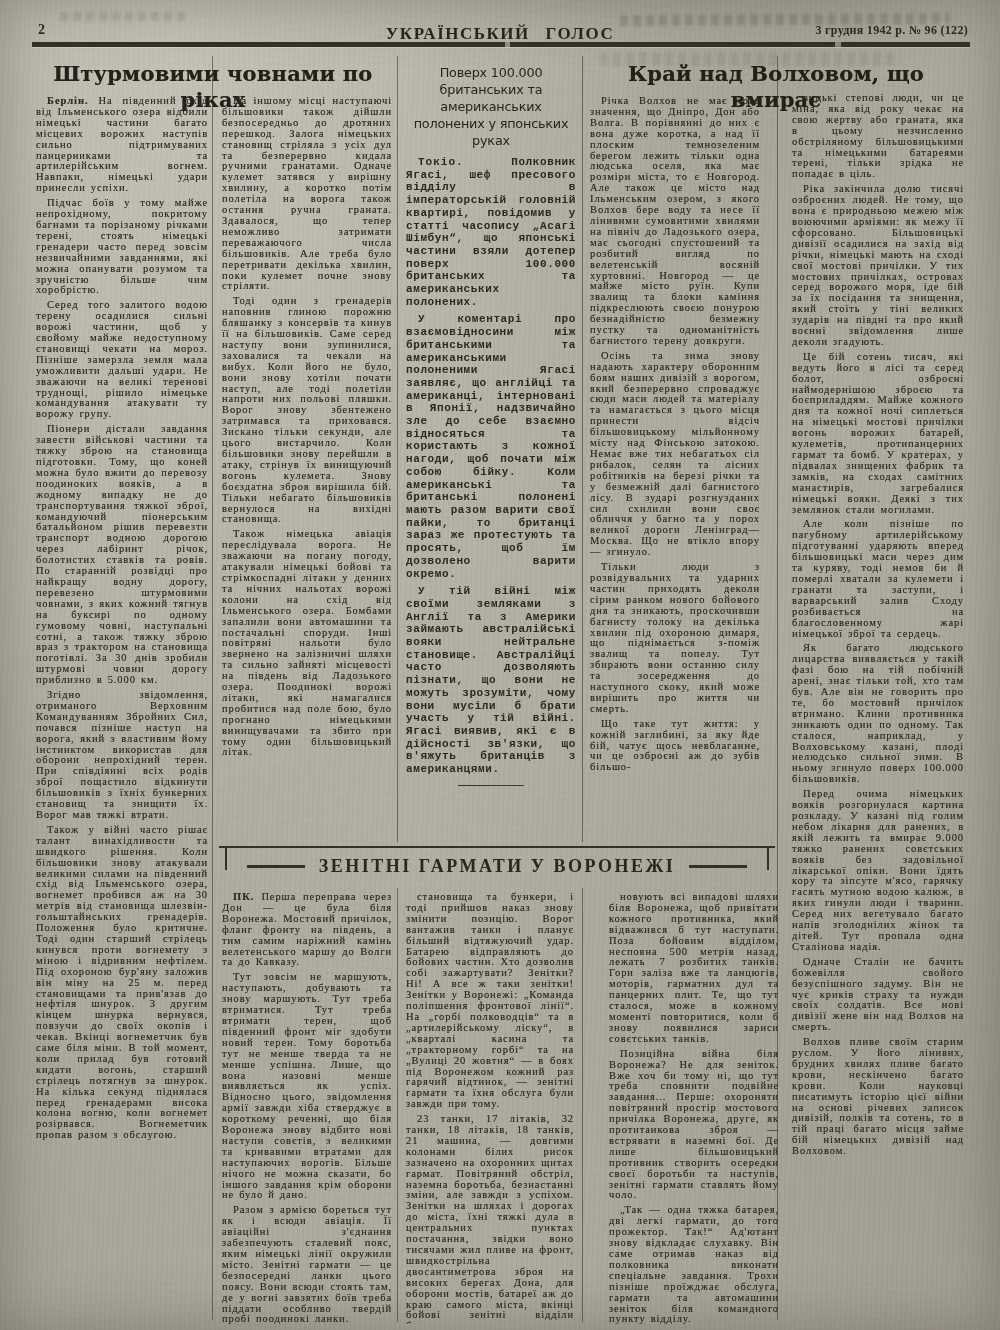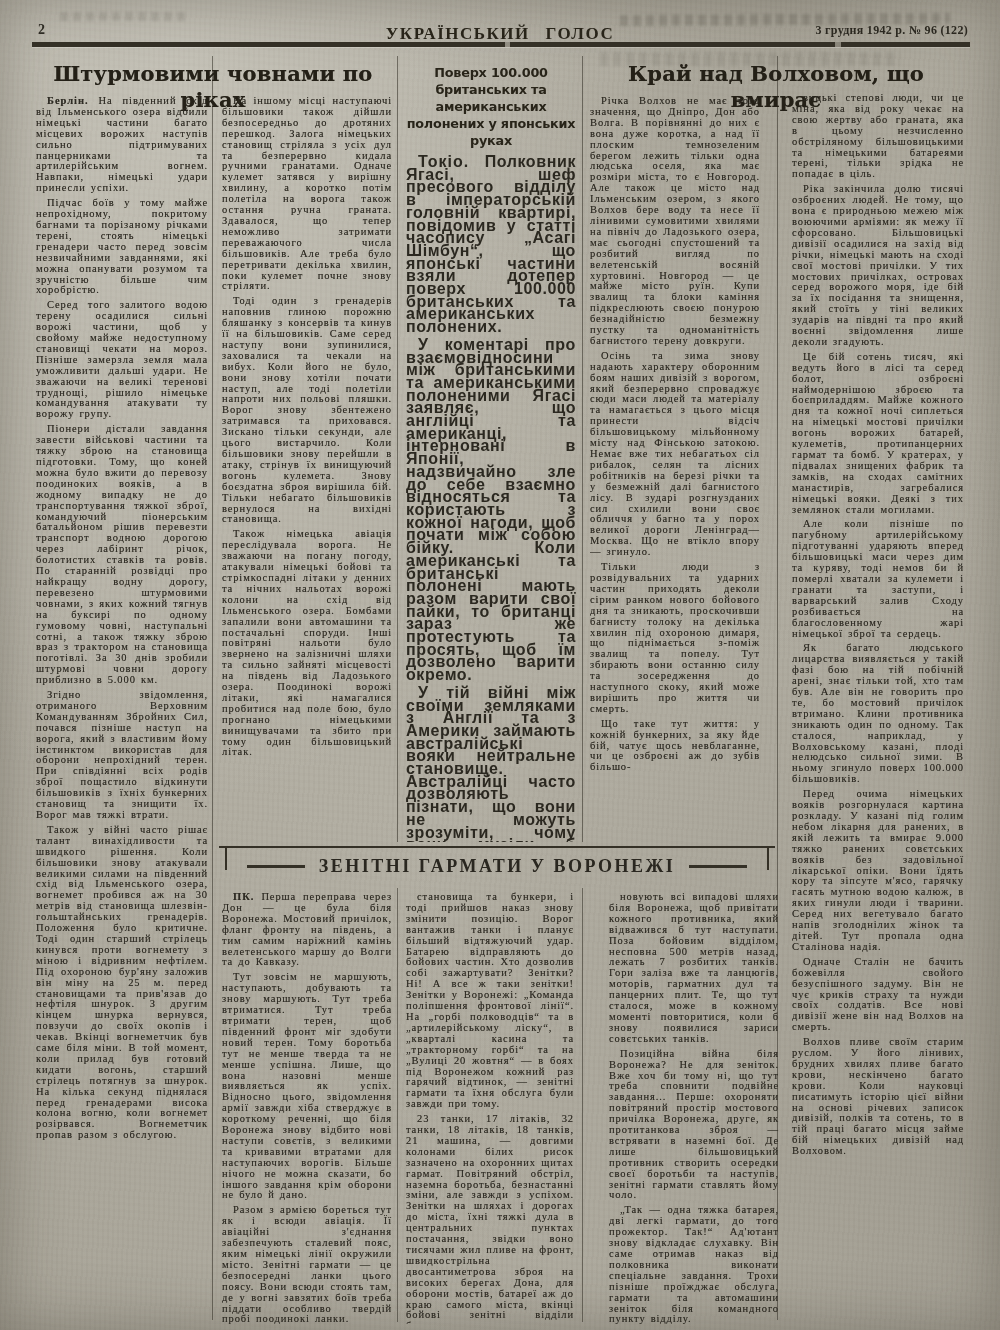--- a/index.html
+++ b/index.html
@@ -28,31 +28,31 @@
     box-shadow:0 1px 0 rgba(255,255,250,.25);}
   
   .smudge{position:absolute;filter:blur(1.6px);opacity:.16;pointer-events:none;
     background:repeating-linear-gradient(90deg,#201c14 0 8px,transparent 8px 13px);}
   
   .vrule{position:absolute;width:1px;background:rgba(48,44,35,.55);}
   
   .headline-big{position:absolute;text-align:center;font-family:"DejaVu Serif",serif;
     font-weight:bold;font-size:21px;line-height:26px;color:#242017;letter-spacing:.2px;
     text-shadow:0 0 .6px rgba(30,26,18,.5);}
-  .headline-mid{font-family:"DejaVu Sans",sans-serif;font-weight:bold;text-align:center;
+  .headline-mid{font-family:"DejaVu Sans",sans-serif;font-weight:normal;text-align:center;
     font-size:12.8px;line-height:17px;letter-spacing:-.2px;color:#282419;margin:2px 0 7px;}
   .short-rule{width:66px;height:1px;background:#3c382e;margin:9px auto 8px;}
   
   .col{position:absolute;overflow:hidden;}
   .bt p{margin:0 0 4px;text-indent:11px;text-align:justify;
     font-size:10.5px;line-height:10.9px;letter-spacing:.9px;word-spacing:1.6px;
     text-shadow:0 0 .4px rgba(42,38,28,.55);}
   .bt p b{letter-spacing:1px;}
-  .mid .bt p, .mid p{font-family:Liberation Sans, sans-serif;font-weight:bold;
-    font-size:16px;line-height:12.7px;letter-spacing:.6px;word-spacing:1.4px;color:#2b2820;
+  .mid .bt p, .mid p{font-family:Liberation Mono, monospace;font-weight:bold;
+    font-size:11px;line-height:12.7px;letter-spacing:.6px;word-spacing:1.4px;color:#2b2820;
     margin:0 0 5px;text-indent:12px;text-align:justify;text-shadow:none;}
   
   .zen-box{position:absolute;left:219px;top:846px;width:556px;border-top:2px solid #343026;}
   .zen-head{position:relative;display:flex;align-items:center;justify-content:center;
     gap:14px;padding:8px 0 2px;}
   .zen-title{font-family:"Liberation Serif",serif;font-weight:bold;font-size:18px;
     letter-spacing:2.5px;color:#2a2720;white-space:nowrap;}
   .zen-dash{width:58px;height:3px;background:#343026;}
   .zen-tick{position:absolute;width:2px;height:22px;background:#343026;top:0;}
   .zen-tick.l{left:6px;} .zen-tick.r{right:6px;}
@@ -102,21 +102,21 @@
       </div>
     <div class="short-rule"></div>
 
   </div>
 
   <div class="headline-big" style="left:586px;top:61px;width:380px;">Край над Волховом, що вмирає</div>
   <div class="col bt" style="left:590px;top:96px;width:170px;height:746px;">
       <p>Річка Волхов не має того значення, що Дніпро, Дон або Волга. В порівнянні до них є вона дуже коротка, а над її плоским темнозеленим берегом лежить тільки одна людська оселя, яка має розміри міста, то є Новгород. Але також це місто над Ільменським озером, з якого Волхов бере воду та несе її лінивими сумовитими хвилями на північ до Ладозького озера, має сьогодні спустошений та розбитий вигляд по велетенській восяній хуртовині. Новгород — це майже місто руїн. Купи звалищ та блоки каміння підкреслюють своєю понурою безнадійністю безмежну пустку та одноманітність багнистого терену довкруги.</p>
       <p>Осінь та зима знову надають характеру оборонним боям наших дивізій з ворогом, який безперервно спроваджує сюди маси людей та матеріалу та намагається з цього місця принести відсіч більшовицькому мільйонному місту над Фінською затокою. Немає вже тих небагатьох сіл рибалок, селян та лісних робітників на березі річки та у безмежній далі багнистого лісу. В зударі розгнузданих сил схилили вони своє обличчя у багно та у порох великої дороги Ленінград—Москва. Що не втікло впору — згинуло.</p>
       <p>Тільки люди з розвідувальних та ударних частин приходять деколи сірим ранком нового бойового дня та зникають, проскочивши багнисту толоку на декілька хвилин під охороною димаря, що піднімається з-поміж звалищ та попелу. Тут збирають вони останню силу та зосередження до наступного скоку, який може вирішить про життя чи смерть.</p>
-      <p>Що таке тут життя: у кожній бункерних, за яку йде бій, чатує щось невблаганне, чи це озброєні аж до зубів більшо-</p>
+      <p>Що таке тут життя: у кожній заглибині, за яку йде бій, чатує щось невблаганне, чи це озброєні аж до зубів більшо-</p>
     </div>
   <div class="col bt" style="left:792px;top:93px;width:172px;height:1222px;">
       <p>вицькі степові люди, чи це міна, яка від року чекає на свою жертву або граната, яка в цьому незчисленно обстріляному більшовицькими та німецькими батареями терені, тільки зрідка не попадає в ціль.</p>
       <p>Ріка закінчила долю тисячі озброєних людей. Не тому, що вона є природньою межею між воюючими арміями: як межу її сфорсовано. Більшовицькі дивізії осадилися на захід від річки, німецькі мають на сході свої мостові причілки. У тих мостових причілках, островах серед ворожого моря, іде бій за їх посідання та знищення, який стоїть у тіні великих зударів на півдні та про який воєнні звідомлення лише деколи згадують.</p>
       <p>Це бій сотень тисяч, які ведуть його в лісі та серед болот, озброєні наймодернішою зброєю та боєприладдям. Майже кожного дня та кожної ночі сиплеться на німецькі мостові причілки вогонь ворожих батарей, кулеметів, протипанцерних гармат та бомб. У кратерах, у підвалах знищених фабрик та замків, на сходах самітних манастирів, загребалися німецькі вояки. Деякі з тих землянок стали могилами.</p>
       <p>Але коли пізніше по пагубному артилерійському підготуванні ударяють вперед більшовицькі маси через дим та куряву, тоді немов би й померлі хватали за кулемети і гранати та заступи, і варварський залив Сходу розбивається на благословенному жарі німецької зброї та сердець.</p>
       <p>Як багато людського лицарства виявляється у такій фазі бою на тій побічній арені, знає тільки той, хто там був. Але він не говорить про те, бо мостовий причілок втримано. Клини противника зникають один по одному. Так сталося, наприклад, у Волховському казані, плоді нелюдсько сильної зими. В ньому згинуло поверх 100.000 більшовиків.</p>
       <p>Перед очима німецьких вояків розгорнулася картина розкладу. У казані під голим небом лікарня для ранених, в якій лежить та вмирає 9.000 тяжко ранених совєтських вояків без задовільної лікарської опіки. Вони їдять кору та зіпсуте м'ясо, гарячку гасять мутною водою калюж, в яких гинули люди і тварини. Серед них вегетувало багато напів зголоднілих жінок та дітей. Тут пропала одна Сталінова надія.</p>
       <p>Одначе Сталін не бачить божевілля свойого безуспішного задуму. Він не чує криків страху та нужди своїх солдатів. Все нові дивізії жене він над Волхов на смерть.</p>
       <p>Волхов пливе своїм старим руслом. У його лінивих, брудних хвилях пливе багато крови, нескінчено багато крови. Коли науковці писатимуть історію цієї війни на основі річевих записок дивізій, полків та сотень, то в тій праці багато місця займе бій німецьких дивізій над Волховом.</p>

